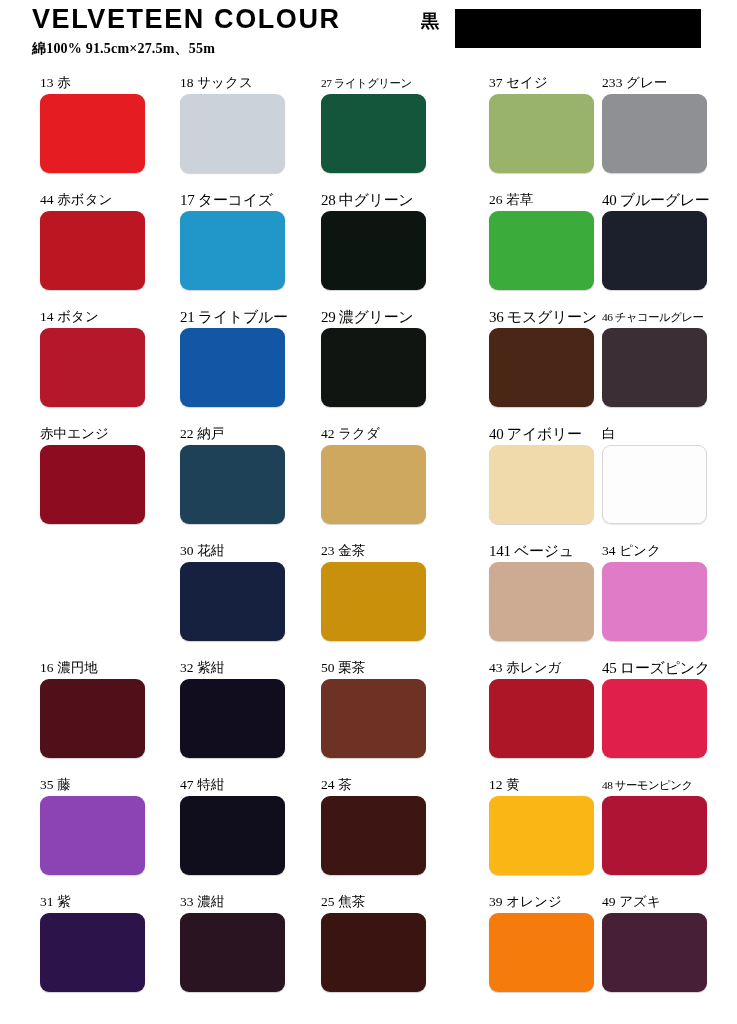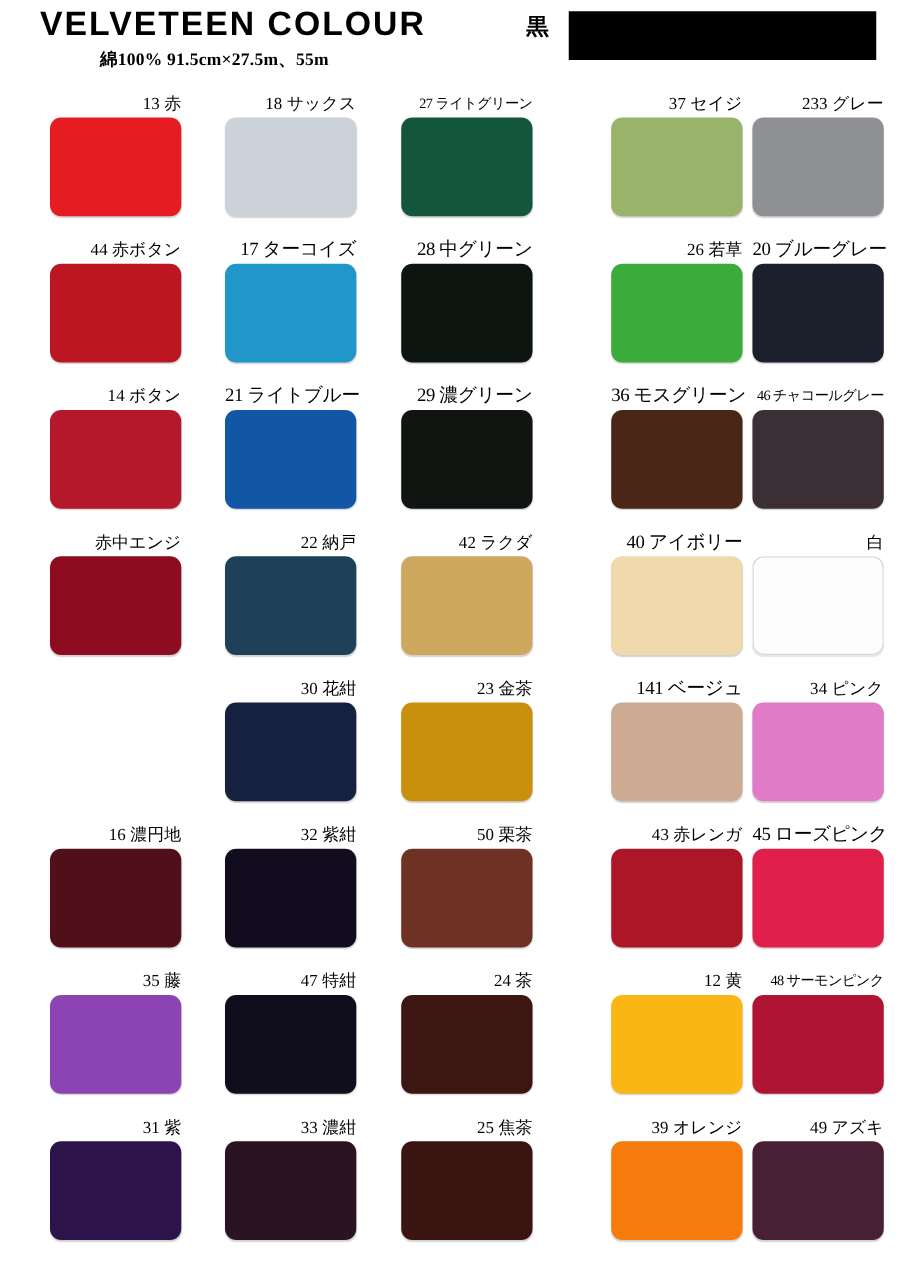--- a/index.html
+++ b/index.html
@@ -39,21 +39,20 @@
   .subtitle {
     position: absolute;
     left: 32px;
     top: 42px;
     font-family: "Liberation Serif", "DejaVu Serif", serif;
     font-weight: bold;
     font-size: 14px;
     letter-spacing: 0.2px;
     white-space: nowrap;
     line-height: 1;
-    margin-left: 48px;
   }
   .black-label {
     position: absolute;
     left: 421px;
     top: 12px;
     font-family: "Liberation Serif", "DejaVu Serif", serif;
     font-weight: bold;
     font-size: 18px;
     line-height: 1;
   }
@@ -85,21 +84,21 @@
   }
   .cell-0 { left: 40px; }
   .cell-1 { left: 180px; }
   .cell-2 { left: 321px; }
   .cell-3 { left: 461px; margin-left: 28px; }
   .cell-4 { left: 602px; }
 
   .swatch-label {
     height: 22px;
     line-height: 22px;
-    text-align: right;
+    text-align: left;
     font-family: "Liberation Serif", "DejaVu Serif", serif;
     font-size: 13.5px;
     font-weight: normal;
     white-space: nowrap;
     letter-spacing: 0.1px;
   }
   .swatch-label.tight {
     font-size: 15px;
     letter-spacing: -0.3px;
   }
@@ -161,21 +160,21 @@
       </div>
       <div class="cell cell-2">
         <div class="swatch-label tight">28 中グリーン</div>
         <div class="swatch" style="background: rgb(13, 21, 17);"></div>
       </div>
       <div class="cell cell-3">
         <div class="swatch-label">26 若草</div>
         <div class="swatch" style="background: rgb(59, 171, 60);"></div>
       </div>
       <div class="cell cell-4">
-        <div class="swatch-label tight">20 ブルーグレー</div>
+        <div class="swatch-label tight">40 ブルーグレー</div>
         <div class="swatch" style="background: rgb(28, 31, 44);"></div>
       </div>
     </div>
     <div class="row">
       <div class="cell cell-0">
         <div class="swatch-label">14 ボタン</div>
         <div class="swatch" style="background: rgb(181, 23, 43);"></div>
       </div>
       <div class="cell cell-1">
         <div class="swatch-label tight">21 ライトブルー</div>

